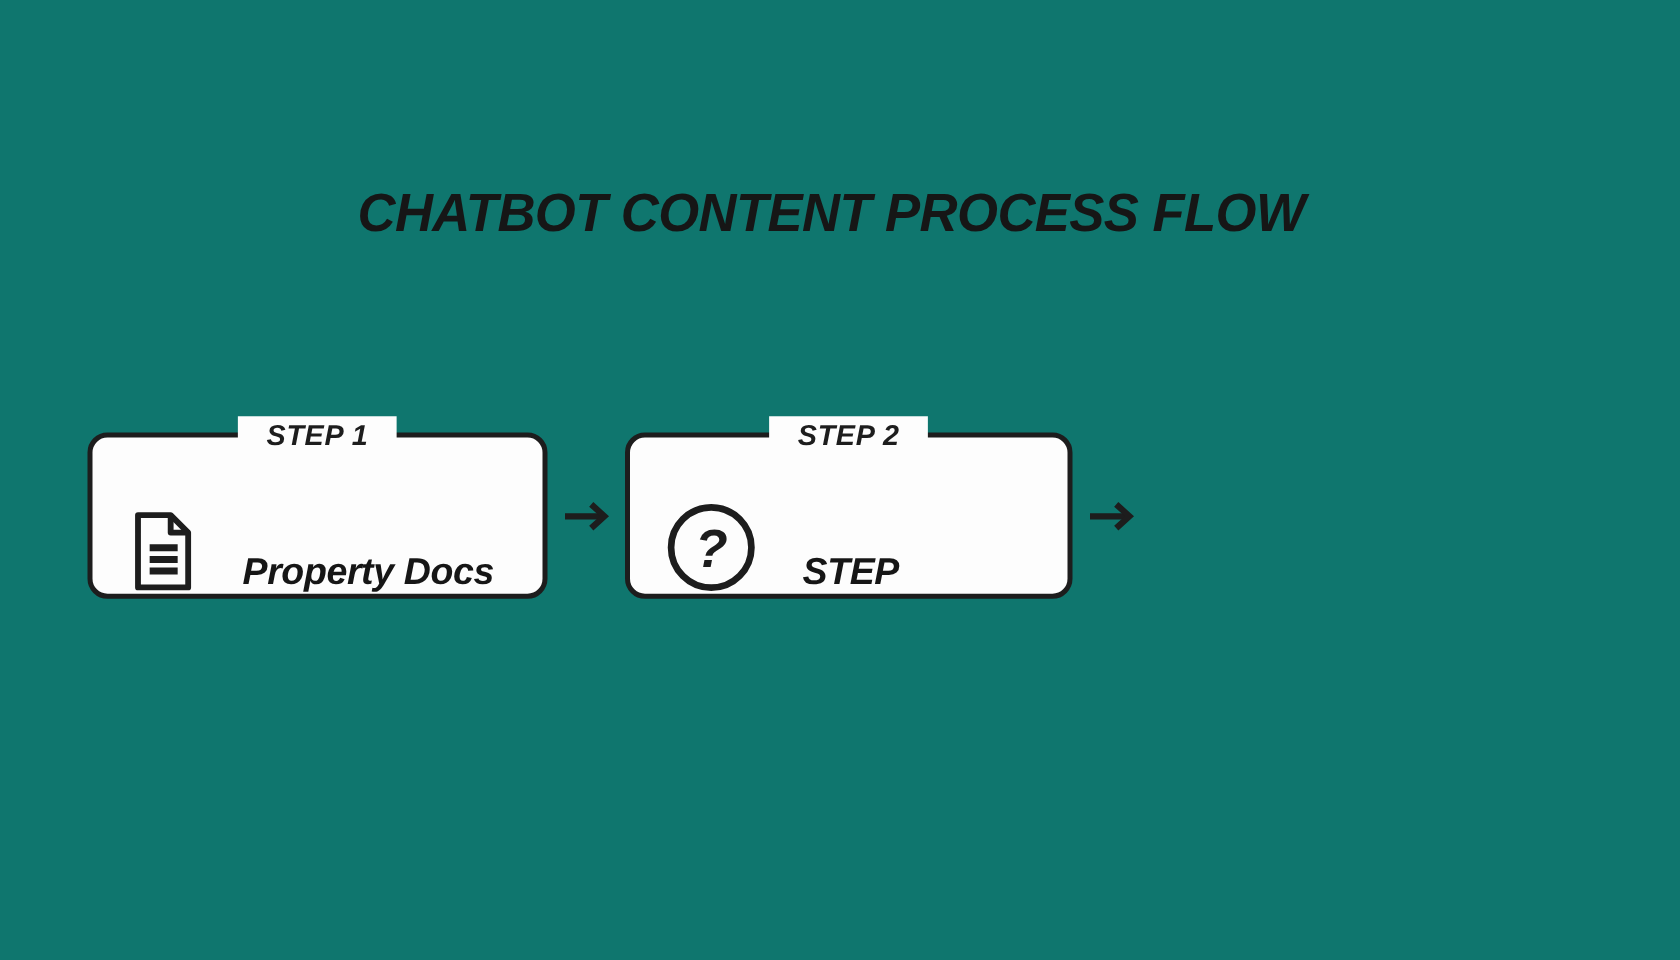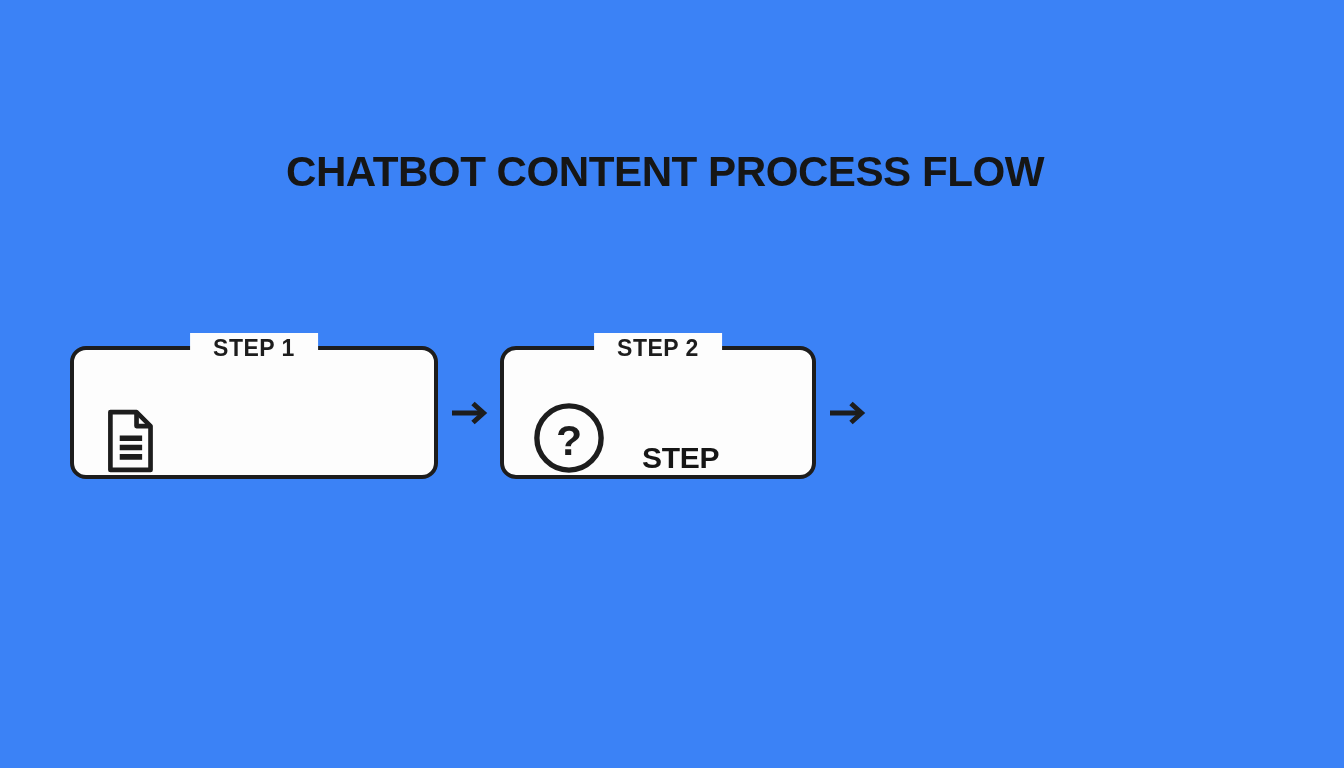--- a/index.html
+++ b/index.html
@@ -6,22 +6,23 @@
     margin: 0;
     padding: 0;
     background: #fdfdfd;
     font-family: "Liberation Sans", sans-serif;
     color: #1d1d1d;
   }
   .canvas {
     position: relative;
     width: 1344px;
     height: 768px;
-    background: #3b82f6;
+    background: #0f766e;
     overflow: hidden;
+    font-style: italic;
   }
   .diagram-title {
     position: absolute;
     top: 147px;
     left: 0;
     right: 14px;
     text-align: center;
     font-size: 43px;
     font-weight: 700;
     letter-spacing: -0.5px;
@@ -41,21 +42,21 @@
     box-sizing: border-box;
     border: 4px solid #1d1d1d;
     border-radius: 16px;
     background: #fdfdfd;
     display: flex;
     align-items: flex-end;
     padding-left: 28px;
     gap: 36px;
   }
   .w1 { width: 368px; }
-  .w2 { width: 316px; }
+  .w2 { width: 358px; }
   .w3 { width: 361px; }
   .step-tag {
     position: absolute;
     top: -17px;
     left: 50%;
     transform: translateX(-50%);
     background: #fdfdfd;
     padding: 0 23px;
     font-size: 23px;
     font-weight: 700;
@@ -97,20 +98,21 @@
 
     <div class="step-box w1">
       <span class="step-tag">STEP 1</span>
       <span class="icon-wrap">
         <svg width="56" height="68" viewBox="0 0 60 72" fill="none" stroke="#1d1d1d">
           <path d="M9 5 H37 L52 20 V67 H9 Z" stroke-width="5" stroke-linejoin="round"></path>
           <path d="M37 5 V20 H52" stroke-width="5" stroke-linejoin="round"></path>
           <path d="M19 33 H43 M19 43 H43 M19 53 H43" stroke-width="6"></path>
         </svg>
       </span>
+      <span class="step-name">Property Docs</span>
     </div>
 
     <div class="connector">
       <span>
         <svg width="40" height="26" viewBox="0 0 40 26" fill="none" stroke="#1d1d1d">
           <path d="M3 13 H34" stroke-width="5"></path>
           <path d="M24 3.5 L34.5 13 L24 22.5" stroke-width="5" stroke-linejoin="miter"></path>
         </svg>
       </span>
     </div>

